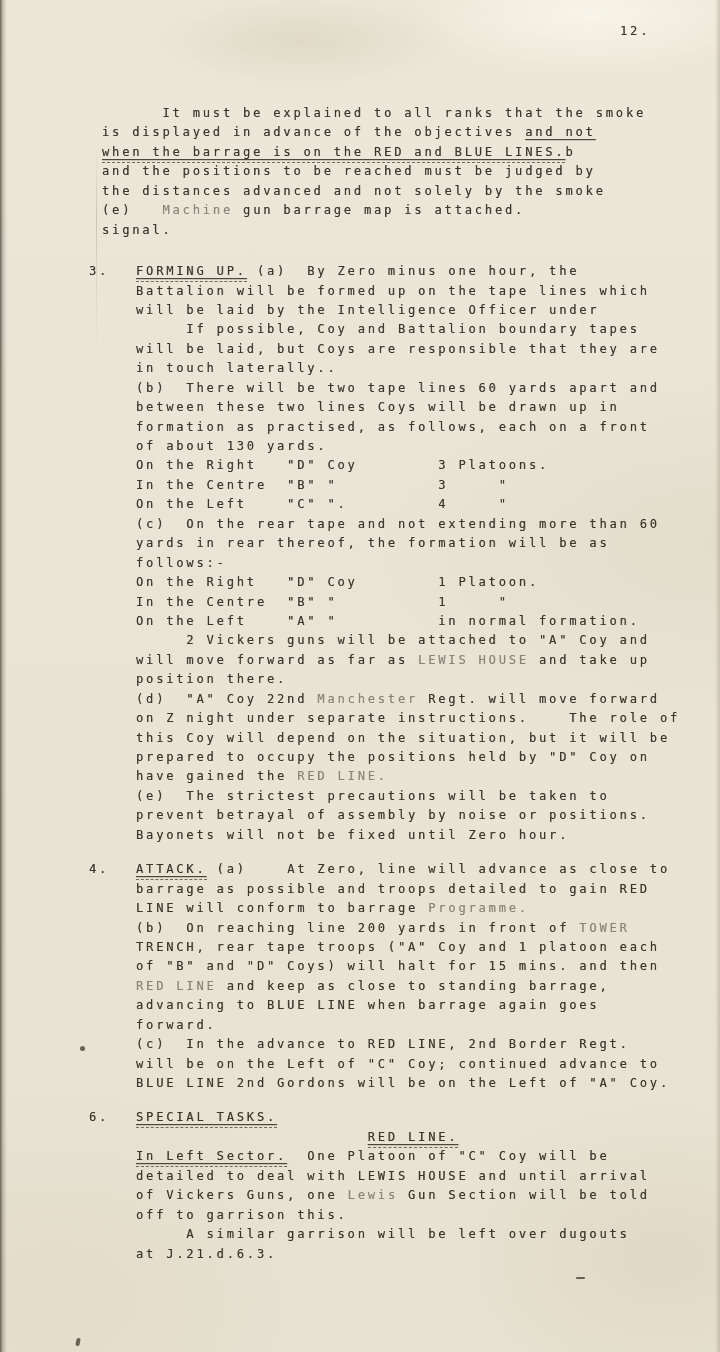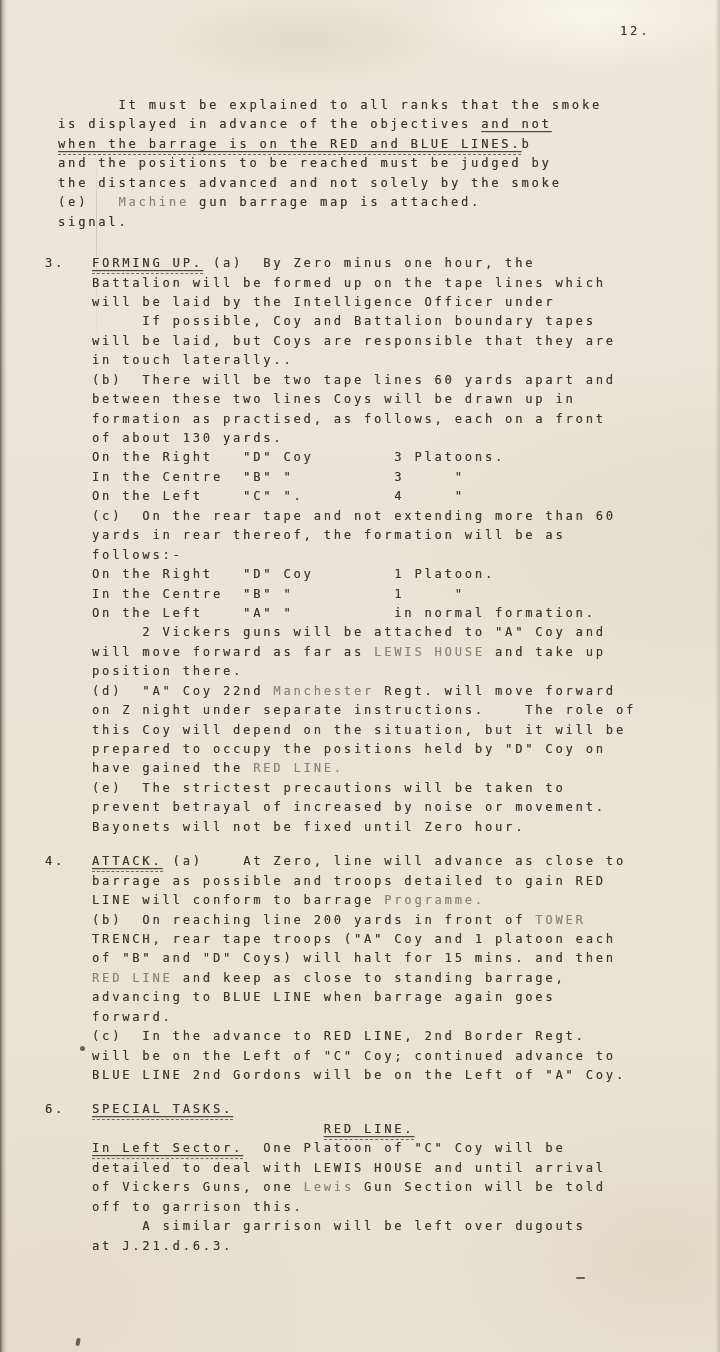--- a/index.html
+++ b/index.html
@@ -25,21 +25,21 @@
   }
   .edge-left{
     position:absolute;left:0;top:0;bottom:0;width:7px;
     background:linear-gradient(90deg, rgba(50,43,33,.70), rgba(50,43,33,.22) 40%, rgba(50,43,33,0));
   }
   .edge-right{
     position:absolute;right:0;top:0;bottom:0;width:5px;
     background:linear-gradient(270deg, rgba(120,106,82,.28), rgba(120,106,82,0));
   }
   .page-number{position:absolute;top:22px;left:620px;}
-  .doc-body{position:absolute;top:96px;left:0;right:0;}
+  .doc-body{position:absolute;top:104px;left:0;right:0;padding-left:44px;}
   .block{position:relative;margin-left:92px;}
   .block.intro{margin-left:58px;margin-bottom:22px;}
   .block.with-num{margin-bottom:15px;}
   .num{position:absolute;left:-47px;top:0;}
   .line{white-space:pre;height:19.45px;}
   .us{
     text-decoration:underline;
     text-decoration-thickness:1.4px;
     text-underline-offset:3px;
     text-decoration-color:rgba(58,52,43,.85);
@@ -103,21 +103,21 @@
         <div class="line"><span>On the Left    "A" "          in normal formation.</span></div>
         <div class="line"><span>     2 Vickers guns will be attached to "A" Coy and</span></div>
         <div class="line"><span>will move forward as far as </span><span class="faded">LEWIS HOUSE</span><span> and take up</span></div>
         <div class="line"><span>position there.</span></div>
         <div class="line"><span>(d)  "A" Coy 22nd </span><span class="faded">Manchester</span><span> Regt. will move forward</span></div>
         <div class="line"><span>on Z night under separate instructions.    The role of</span></div>
         <div class="line"><span>this Coy will depend on the situation, but it will be</span></div>
         <div class="line"><span>prepared to occupy the positions held by "D" Coy on</span></div>
         <div class="line"><span>have gained the </span><span class="faded">RED LINE.</span></div>
         <div class="line"><span>(e)  The strictest precautions will be taken to</span></div>
-        <div class="line"><span>prevent betrayal of increased by noise or movement.</span></div>
+        <div class="line"><span>prevent betrayal of assembly by noise or positions.</span></div>
         <div class="line"><span>Bayonets will not be fixed until Zero hour.</span></div>
       </div>
       <div class="block with-num">
         <span class="num">4.</span>
         <div class="line"><span class="ud">ATTACK.</span><span> (a)    At Zero, line will advance as close to</span></div>
         <div class="line"><span>barrage as possible and troops detailed to gain RED</span></div>
         <div class="line"><span>LINE will conform to barrage </span><span class="faded">Programme.</span></div>
         <div class="line"><span>(b)  On reaching line 200 yards in front of </span><span class="faded">TOWER</span></div>
         <div class="line"><span>TRENCH, rear tape troops ("A" Coy and 1 platoon each</span></div>
         <div class="line"><span>of "B" and "D" Coys) will halt for 15 mins. and then</span></div>

